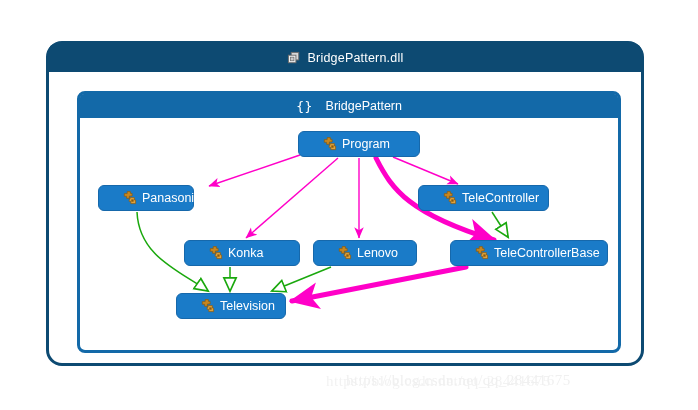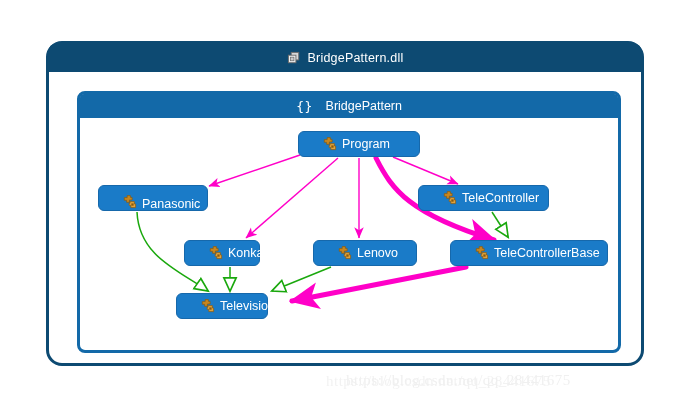--- a/index.html
+++ b/index.html
@@ -179,21 +179,21 @@
     <span class="icon class-icon">
       <svg viewBox="0 0 16 16" width="16" height="16">
         <path d="M6.2 1.6 L9.4 1.6 L9.4 3.4 L11.1 3.4 L11.1 6.0 L8.4 6.0 L8.4 8.3 L5.6 8.3 L5.6 6.3 L3.3 6.3 L3.3 3.6 L6.2 3.6 Z" fill="#c8861e" stroke="#8a5a0d" stroke-width=".7" stroke-linejoin="round"></path>
         <path d="M9.0 7.6 L13.4 7.6 L13.4 10.0 L14.6 10.0 L14.6 13.6 L9.8 13.6 L9.8 11.4 L8.2 11.4 L8.2 9.2 L9.0 9.2 Z" fill="#e0a23c" stroke="#8a5a0d" stroke-width=".7" stroke-linejoin="round"></path>
         <rect x="10.3" y="9.4" width="2.3" height="2.3" fill="#8a5a0d"></rect>
       </svg>
     </span>
     <span class="node-label">Program</span>
   </div>
 
-  <div class="node" style="left:98px;top:185px;width:110px;align-items:flex-end;">
+  <div class="node" style="left:98px;top:185px;width:96px;">
     <span class="icon class-icon">
       <svg viewBox="0 0 16 16" width="16" height="16">
         <path d="M6.2 1.6 L9.4 1.6 L9.4 3.4 L11.1 3.4 L11.1 6.0 L8.4 6.0 L8.4 8.3 L5.6 8.3 L5.6 6.3 L3.3 6.3 L3.3 3.6 L6.2 3.6 Z" fill="#c8861e" stroke="#8a5a0d" stroke-width=".7" stroke-linejoin="round"></path>
         <path d="M9.0 7.6 L13.4 7.6 L13.4 10.0 L14.6 10.0 L14.6 13.6 L9.8 13.6 L9.8 11.4 L8.2 11.4 L8.2 9.2 L9.0 9.2 Z" fill="#e0a23c" stroke="#8a5a0d" stroke-width=".7" stroke-linejoin="round"></path>
         <rect x="10.3" y="9.4" width="2.3" height="2.3" fill="#8a5a0d"></rect>
       </svg>
     </span>
     <span class="node-label">Panasonic</span>
   </div>
 
@@ -201,21 +201,21 @@
     <span class="icon class-icon">
       <svg viewBox="0 0 16 16" width="16" height="16">
         <path d="M6.2 1.6 L9.4 1.6 L9.4 3.4 L11.1 3.4 L11.1 6.0 L8.4 6.0 L8.4 8.3 L5.6 8.3 L5.6 6.3 L3.3 6.3 L3.3 3.6 L6.2 3.6 Z" fill="#c8861e" stroke="#8a5a0d" stroke-width=".7" stroke-linejoin="round"></path>
         <path d="M9.0 7.6 L13.4 7.6 L13.4 10.0 L14.6 10.0 L14.6 13.6 L9.8 13.6 L9.8 11.4 L8.2 11.4 L8.2 9.2 L9.0 9.2 Z" fill="#e0a23c" stroke="#8a5a0d" stroke-width=".7" stroke-linejoin="round"></path>
         <rect x="10.3" y="9.4" width="2.3" height="2.3" fill="#8a5a0d"></rect>
       </svg>
     </span>
     <span class="node-label">TeleController</span>
   </div>
 
-  <div class="node" style="left:184px;top:240px;width:76px;">
+  <div class="node" style="left:184px;top:240px;width:116px;">
     <span class="icon class-icon">
       <svg viewBox="0 0 16 16" width="16" height="16">
         <path d="M6.2 1.6 L9.4 1.6 L9.4 3.4 L11.1 3.4 L11.1 6.0 L8.4 6.0 L8.4 8.3 L5.6 8.3 L5.6 6.3 L3.3 6.3 L3.3 3.6 L6.2 3.6 Z" fill="#c8861e" stroke="#8a5a0d" stroke-width=".7" stroke-linejoin="round"></path>
         <path d="M9.0 7.6 L13.4 7.6 L13.4 10.0 L14.6 10.0 L14.6 13.6 L9.8 13.6 L9.8 11.4 L8.2 11.4 L8.2 9.2 L9.0 9.2 Z" fill="#e0a23c" stroke="#8a5a0d" stroke-width=".7" stroke-linejoin="round"></path>
         <rect x="10.3" y="9.4" width="2.3" height="2.3" fill="#8a5a0d"></rect>
       </svg>
     </span>
     <span class="node-label">Konka</span>
   </div>
 
@@ -234,21 +234,21 @@
     <span class="icon class-icon">
       <svg viewBox="0 0 16 16" width="16" height="16">
         <path d="M6.2 1.6 L9.4 1.6 L9.4 3.4 L11.1 3.4 L11.1 6.0 L8.4 6.0 L8.4 8.3 L5.6 8.3 L5.6 6.3 L3.3 6.3 L3.3 3.6 L6.2 3.6 Z" fill="#c8861e" stroke="#8a5a0d" stroke-width=".7" stroke-linejoin="round"></path>
         <path d="M9.0 7.6 L13.4 7.6 L13.4 10.0 L14.6 10.0 L14.6 13.6 L9.8 13.6 L9.8 11.4 L8.2 11.4 L8.2 9.2 L9.0 9.2 Z" fill="#e0a23c" stroke="#8a5a0d" stroke-width=".7" stroke-linejoin="round"></path>
         <rect x="10.3" y="9.4" width="2.3" height="2.3" fill="#8a5a0d"></rect>
       </svg>
     </span>
     <span class="node-label">TeleControllerBase</span>
   </div>
 
-  <div class="node" style="left:176px;top:293px;width:92px;">
+  <div class="node" style="left:176px;top:293px;width:110px;">
     <span class="icon class-icon">
       <svg viewBox="0 0 16 16" width="16" height="16">
         <path d="M6.2 1.6 L9.4 1.6 L9.4 3.4 L11.1 3.4 L11.1 6.0 L8.4 6.0 L8.4 8.3 L5.6 8.3 L5.6 6.3 L3.3 6.3 L3.3 3.6 L6.2 3.6 Z" fill="#c8861e" stroke="#8a5a0d" stroke-width=".7" stroke-linejoin="round"></path>
         <path d="M9.0 7.6 L13.4 7.6 L13.4 10.0 L14.6 10.0 L14.6 13.6 L9.8 13.6 L9.8 11.4 L8.2 11.4 L8.2 9.2 L9.0 9.2 Z" fill="#e0a23c" stroke="#8a5a0d" stroke-width=".7" stroke-linejoin="round"></path>
         <rect x="10.3" y="9.4" width="2.3" height="2.3" fill="#8a5a0d"></rect>
       </svg>
     </span>
     <span class="node-label">Television</span>
   </div>
 

